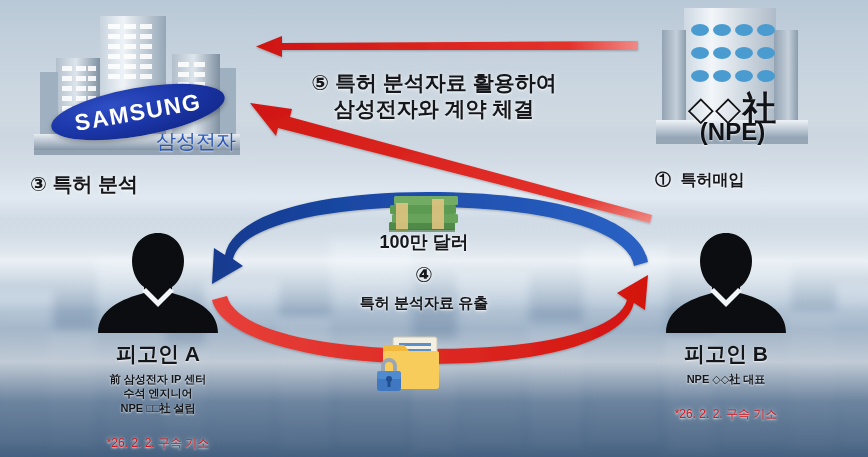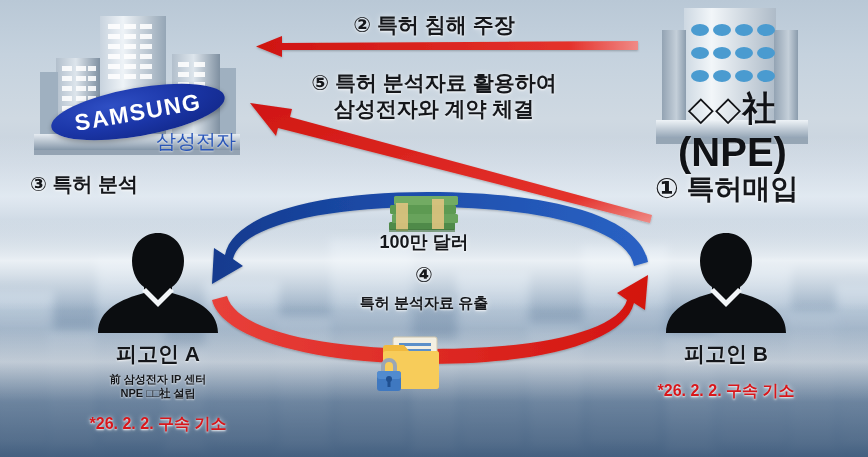--- a/index.html
+++ b/index.html
@@ -72,32 +72,32 @@
   }
   .lbl.center { transform: translateX(-50%); text-align:center; }
   .red {
     color: #d8171b;
     text-shadow: 0 1px 2px rgba(255,255,255,.85), 0 0 5px rgba(255,255,255,.7);
   }
 
   #step2      { left: 434px; top: 12px;  font-size: 21px; }
   #step5      { left: 434px; top: 70px;  font-size: 21px; text-align:center; }
   #step3      { left: 30px;  top: 172px; font-size: 20px; }
-  #step1      { left: 655px; top: 172px; font-size: 28px; }
+  #step1      { left: 655px; top: 172px; font-size: 16px; font-family: Liberation Mono, monospace; }
 
   #money-amt  { left: 424px; top: 232px; font-size: 18px; }
   #step4-num  { left: 424px; top: 262px; font-size: 21px; }
   #step4-txt  { left: 424px; top: 294px; font-size: 15px; }
 
   .person-block { position:absolute; text-align:center; transform: translateX(-50%); }
   #person-a-block { left: 158px; top: 340px; }
   #person-b-block { left: 726px; top: 340px; }
   .p-name  { font-size: 21px; font-weight: bold; color:#14161a; text-shadow: 0 1px 2px rgba(255,255,255,.8); margin-bottom:4px; }
   .p-line  { font-size: 11px; font-weight: bold; color:#14161a; text-shadow: 0 1px 2px rgba(255,255,255,.8); line-height:1.3; }
-  .p-charge{ font-size: 16px; font-weight: bold; margin-top:13px; }
+  .p-charge{ font-size: 12px; font-weight: normal; margin-top:20px; }
 
   
   #samsung-group { position:absolute; left: 28px; top: 10px; width: 250px; height: 165px; }
   #npe-group     { position:absolute; left: 640px; top: 8px;  width: 185px; height: 170px; }
 
   .samsung-logo {
     position:absolute;
     left: 22px; top: 78px;
     width: 176px; height: 48px;
     border-radius: 50%;
@@ -114,22 +114,22 @@
     font-size: 20px; font-weight: normal; color:#2a56b8;
     text-shadow: 0 1px 2px rgba(255,255,255,.6);
   }
   .npe-mark {
     position:absolute; left: 0; top: 78px; width: 185px;
     text-align:center; font-size: 34px; font-weight: bold; color:#101216;
     letter-spacing: 1px;
     text-shadow: 0 1px 2px rgba(255,255,255,.7);
   }
   .npe-sub {
-    position:absolute; left: 0; top: 122px; width: 185px;
-    text-align:center; font-size: 40px; font-weight: bold; color:#101216;
+    position:absolute; left: 0; top: 110px; width: 185px;
+    text-align:center; font-size: 24px; font-weight: bold; color:#101216;
     text-shadow: 0 1px 2px rgba(255,255,255,.7);
   }
 </style>
 </head>
 <body>
 
 <div id="stage">
 
   <div class="bg-layer">
     <div class="bg-city">
@@ -376,40 +376,41 @@
       <path d="M 158,233 c 16,0 26,13 26,28 c 0,12 -6,22 -12,26 l 0,6 c 22,6 46,16 46,40 l -120,0 c 0,-24 24,-34 46,-40 l 0,-6 c -6,-4 -12,-14 -12,-26 c 0,-15 10,-28 26,-28 z" fill="#0b0d10"></path>
       <path d="M 146,288 l 12,12 l 12,-12 l 4,3 l -16,16 l -16,-16 z" fill="#f2f5f8"></path>
     </g>
 
     <g>
       <path d="M 726,233 c 16,0 26,13 26,28 c 0,12 -6,22 -12,26 l 0,6 c 22,6 46,16 46,40 l -120,0 c 0,-24 24,-34 46,-40 l 0,-6 c -6,-4 -12,-14 -12,-26 c 0,-15 10,-28 26,-28 z" fill="#0b0d10"></path>
       <path d="M 714,288 l 12,12 l 12,-12 l 4,3 l -16,16 l -16,-16 z" fill="#f2f5f8"></path>
     </g>
   </svg>
 
-  <div class="lbl center" id="step2">② 특허 침해 주장</div>
 
   <div class="lbl" id="step3">③ 특허 분석</div>
 
   <div class="lbl center" id="step5">
     <div>⑤ 특허 분석자료 활용하여</div>
     <div>삼성전자와 계약 체결</div>
   </div>
 
   <div class="lbl" id="step1">① 특허매입</div>
 
   <div class="lbl center" id="money-amt">100만 달러</div>
   <div class="lbl center" id="step4-num">④</div>
   <div class="lbl center" id="step4-txt">특허 분석자료 유출</div>
 
   <div class="person-block" id="person-a-block">
     <div class="p-name">피고인 A</div>
     <div class="p-line">前 삼성전자 IP 센터</div>
+    <div class="p-line">수석 엔지니어</div>
     <div class="p-line">NPE □□社 설립</div>
     <div class="p-charge red">*26. 2. 2. 구속 기소</div>
   </div>
 
   <div class="person-block" id="person-b-block">
     <div class="p-name">피고인 B</div>
+    <div class="p-line">NPE ◇◇社 대표</div>
     <div class="p-charge red">*26. 2. 2. 구속 기소</div>
   </div>
 
 </div>
 
 </body></html>

